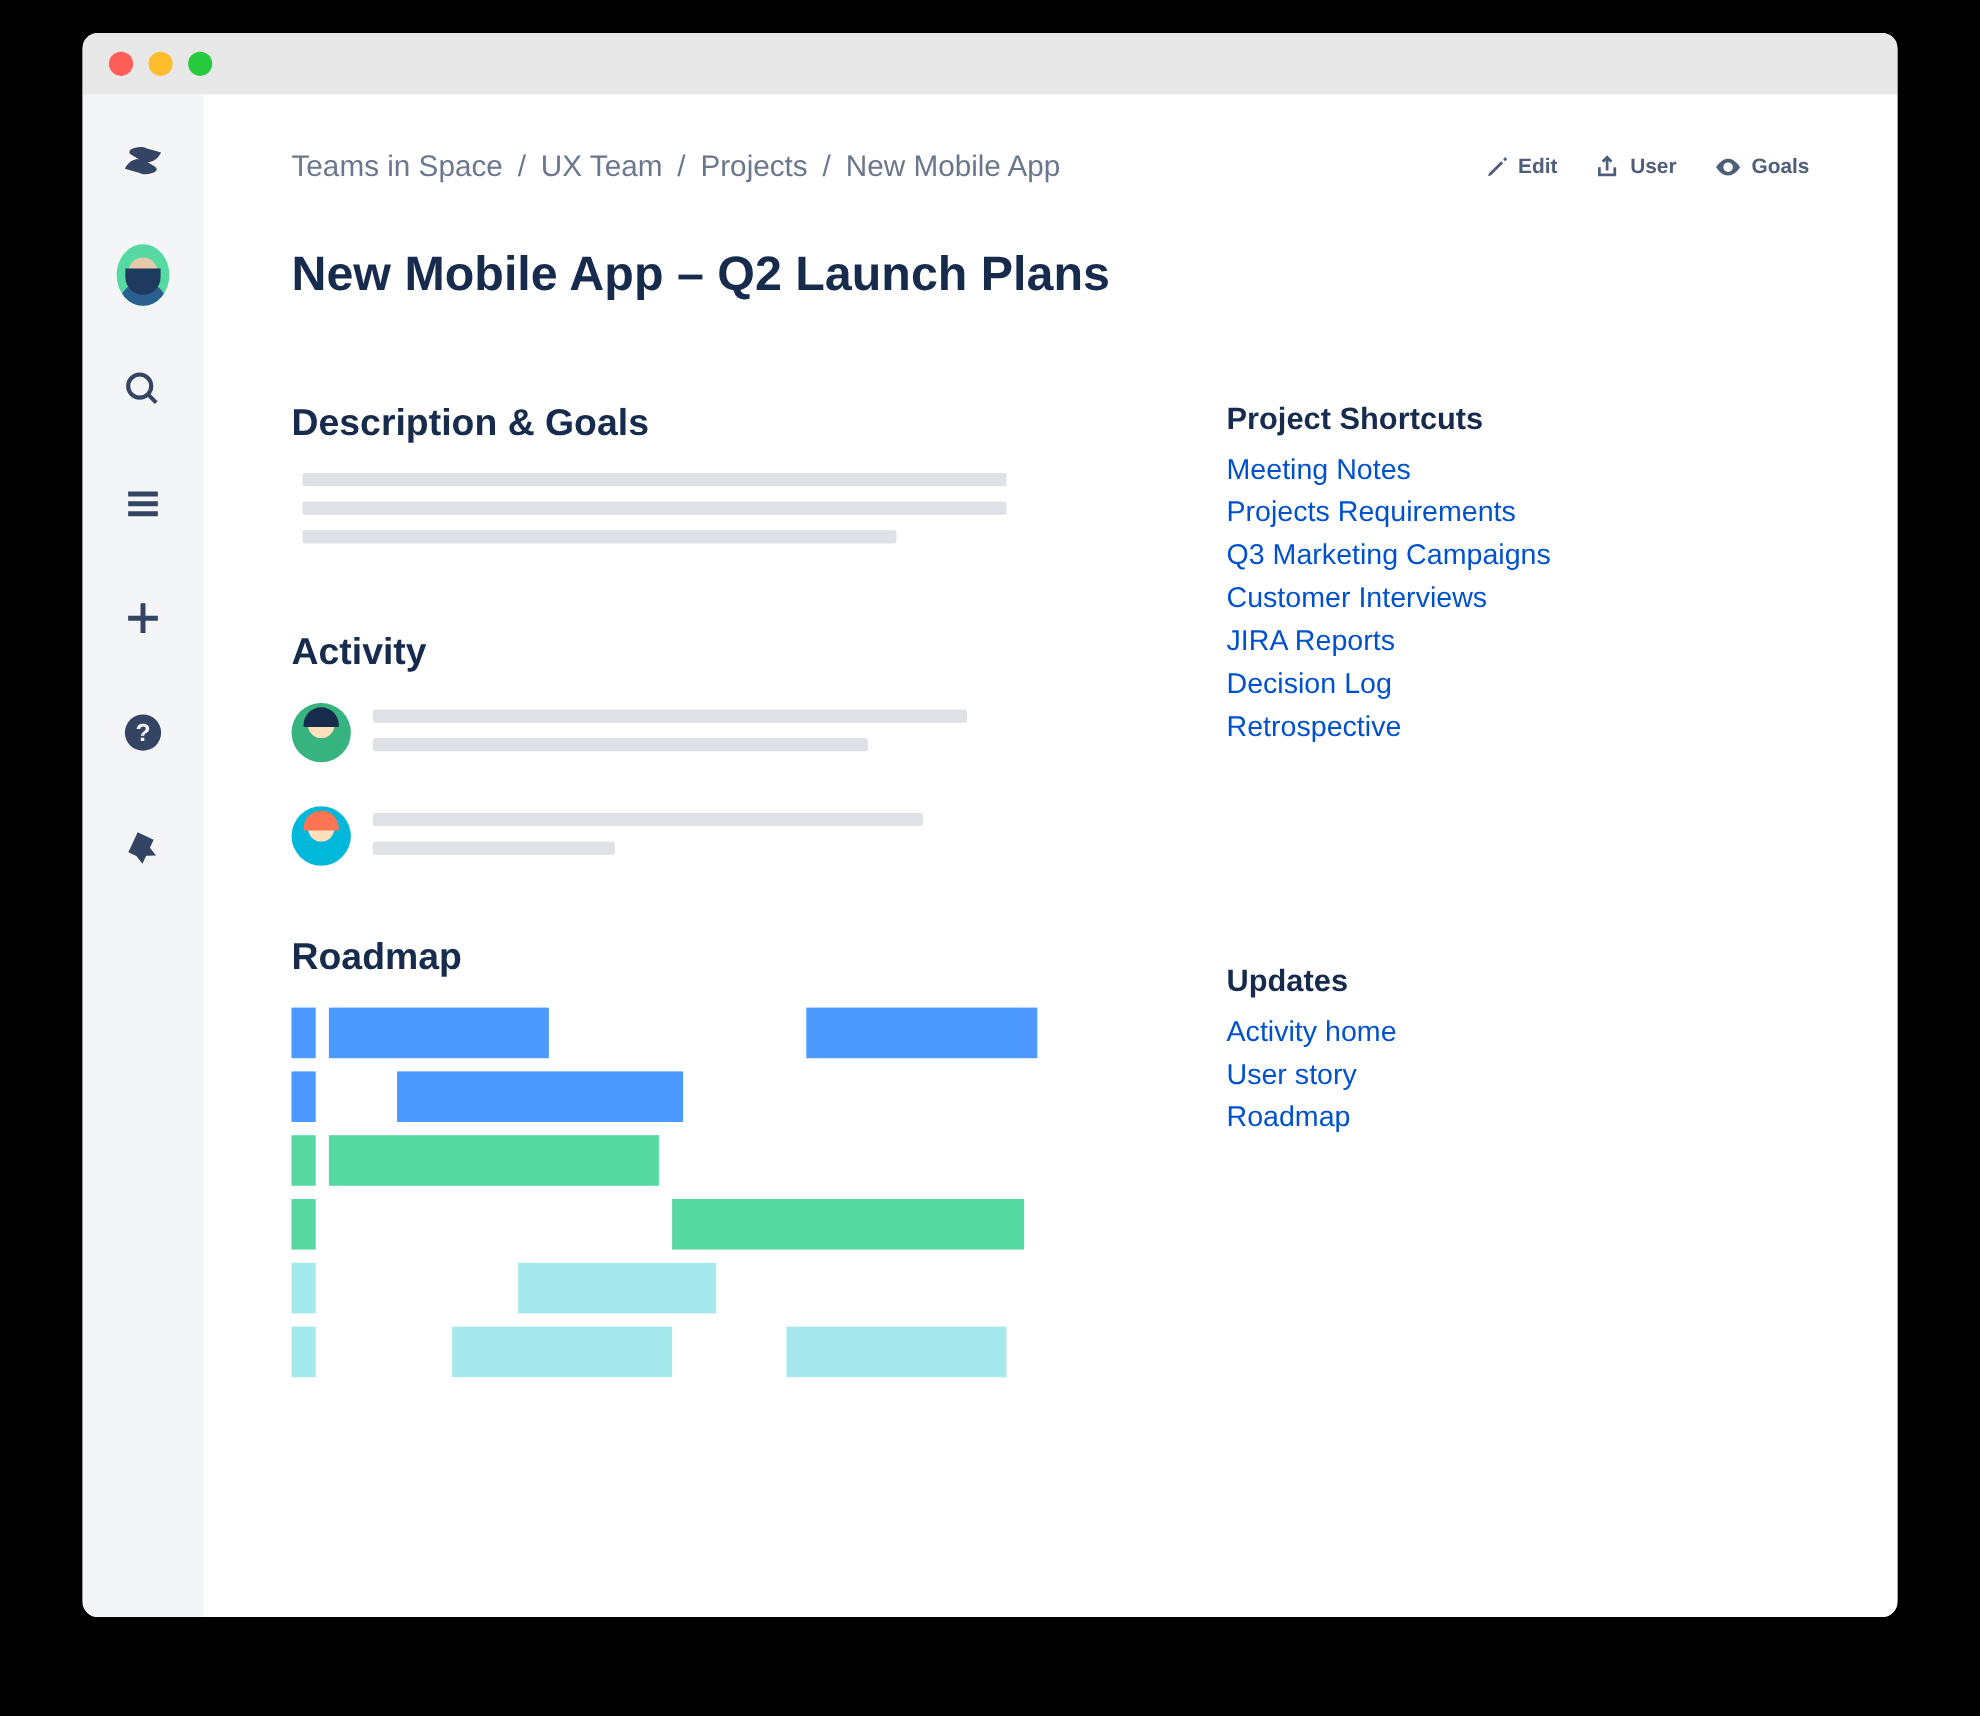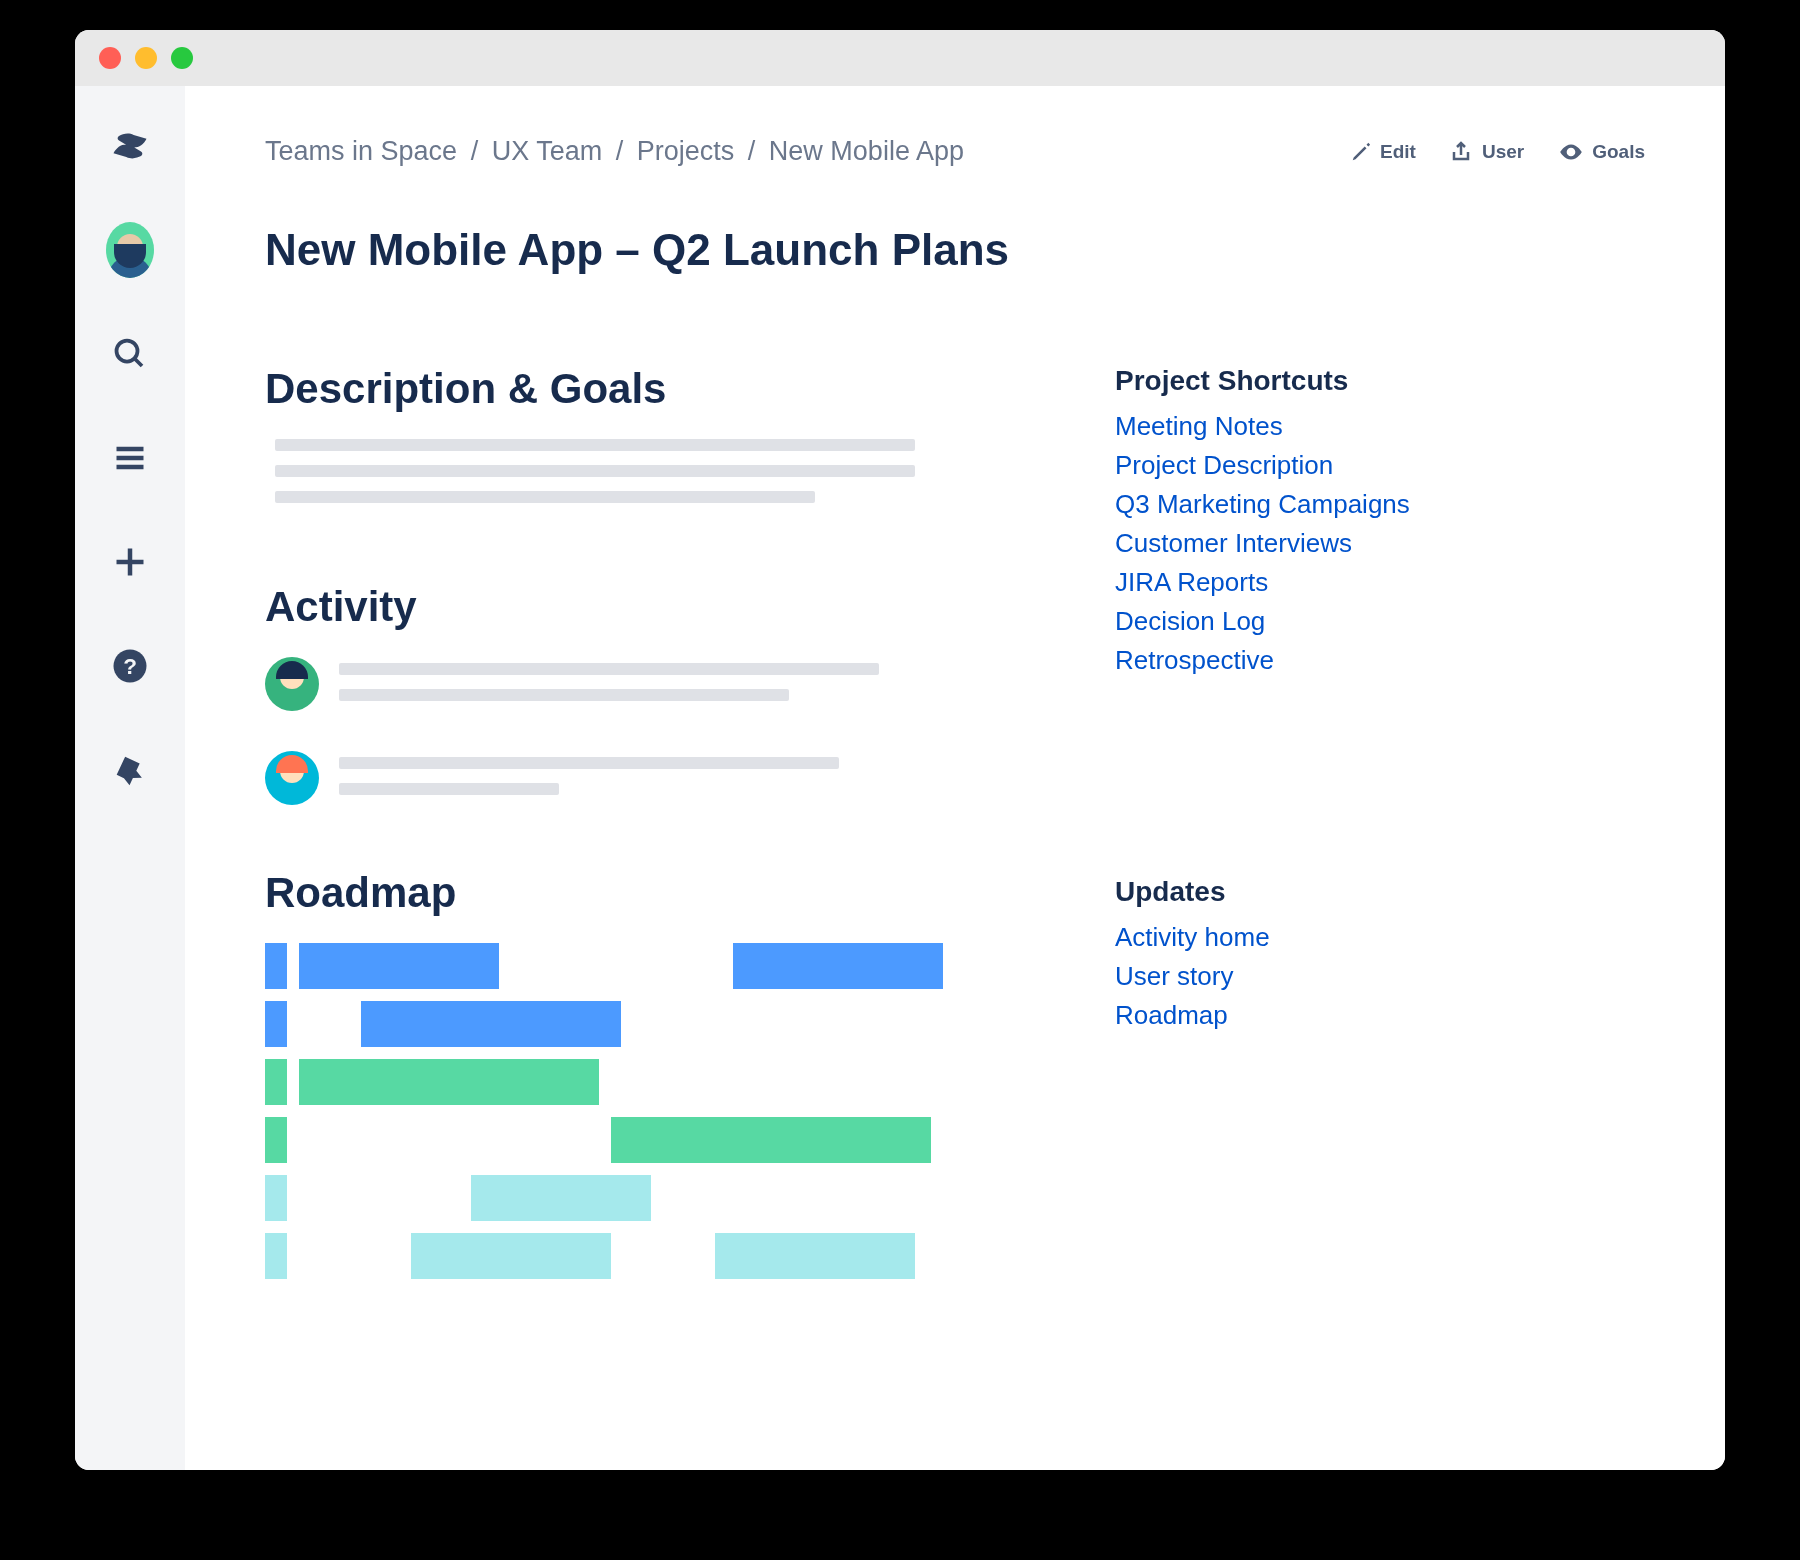--- a/index.html
+++ b/index.html
@@ -93,21 +93,21 @@
   .page-title {
     font-size: 44px; font-weight: 700; color:#172b4d;
     margin-bottom: 90px;
   }
   .columns {
     display:flex; gap: 90px;
   }
   .col-left { flex: 1; max-width: 760px;}
   .col-right { width: 300px; }
   h2.section {
-    font-size: 42px; font-weight:600; color:#172b4d; margin-bottom: 26px;
+    font-size: 34px; font-weight:600; color:#172b4d; margin-bottom: 26px;
   }
   .placeholder-line {
     height: 12px; background:#dfe1e6; border-radius:2px; margin-bottom: 14px;
   }
   .activity-row { display:flex; gap:20px; margin-bottom: 36px; align-items:flex-start;}
   .act-avatar {
     width:54px; height:54px; border-radius:50%; flex-shrink:0; position:relative; overflow:hidden;
   }
   .act-avatar.a1 { background:#36b37e;}
   .act-avatar.a1::before{content:"";position:absolute;left:50%;top:8px;transform:translateX(-50%);width:24px;height:24px;border-radius:50%;background:#ffe0bd;}
@@ -289,21 +289,21 @@
               </div>
             </div>
           </div>
 
         </div>
 
         <div class="col-right">
           <div class="shortcut-title">Project Shortcuts</div>
           <div class="link-list">
             <a href="#">Meeting Notes</a>
-            <a href="#">Project Description</a>
+            <a href="#">Projects Requirements</a>
             <a href="#">Q3 Marketing Campaigns</a>
             <a href="#">Customer Interviews</a>
             <a href="#">JIRA Reports</a>
             <a href="#">Decision Log</a>
             <a href="#">Retrospective</a>
           </div>
 
           <div class="updates-block">
             <div class="updates-title">Updates</div>
             <div class="link-list">

